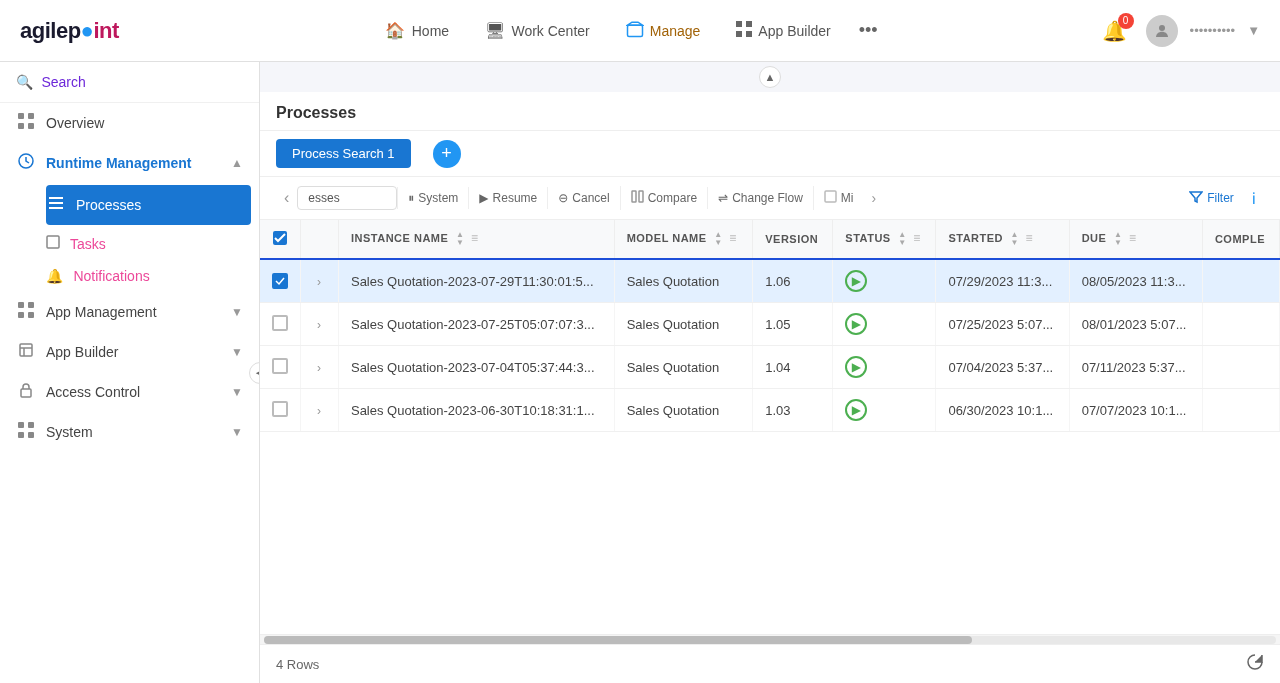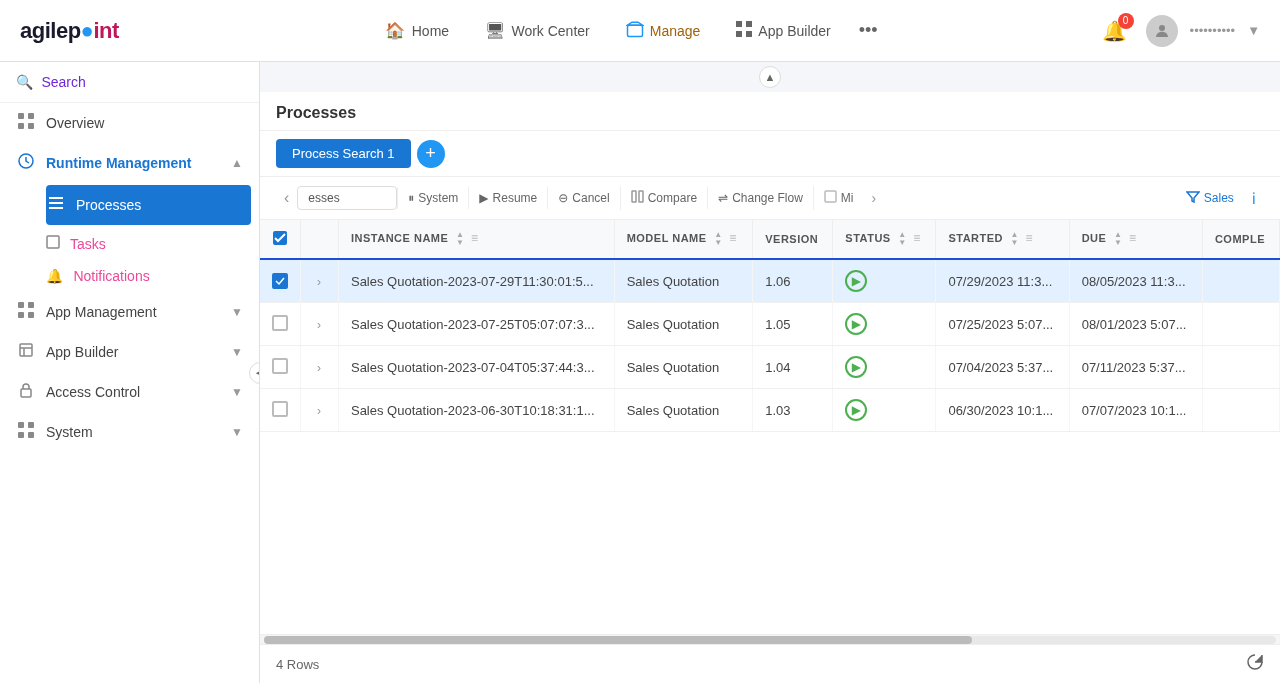--- a/index.html
+++ b/index.html
@@ -42,21 +42,21 @@
     
     .main-content { flex: 1; display: flex; flex-direction: column; background: #f5f6fa; overflow: hidden; }
     .collapse-top { display: flex; justify-content: center; padding: 4px 0; background: #f5f6fa; }
     .collapse-top-btn { background: #fff; border: 1px solid #ddd; border-radius: 50%; width: 22px; height: 22px; display: flex; align-items: center; justify-content: center; cursor: pointer; font-size: 11px; color: #666; }
 
     .content-area { flex: 1; background: #fff; margin: 0; display: flex; flex-direction: column; overflow: hidden; }
     .content-header { padding: 12px 16px 8px; border-bottom: 1px solid #eee; }
     .content-title { font-size: 16px; font-weight: 600; color: #333; }
 
     
-    .toolbar { display: flex; align-items: center; padding: 8px 16px; border-bottom: 1px solid #eee; gap: 0; overflow-x: auto; }
+    .toolbar { display: flex; align-items: center; padding: 8px 16px; border-bottom: 1px solid #eee; gap: 16px; overflow-x: auto; }
     .tab-btn { background: #1976d2; color: #fff; border: none; padding: 7px 16px; border-radius: 4px; font-size: 13px; cursor: pointer; white-space: nowrap; }
     .add-btn { width: 28px; height: 28px; background: #2196f3; color: #fff; border: none; border-radius: 50%; font-size: 18px; cursor: pointer; display: flex; align-items: center; justify-content: center; margin-left: 6px; }
 
     
     .action-bar { display: flex; align-items: center; padding: 6px 16px; border-bottom: 1px solid #eee; gap: 0; overflow-x: auto; background: #fff; }
     .action-bar-nav { color: #999; padding: 4px 8px; cursor: pointer; font-size: 16px; }
     .action-search-box { border: 1px solid #ddd; border-radius: 4px; padding: 4px 10px; font-size: 12px; color: #555; width: 100px; background: #fff; }
     .action-btn { display: flex; align-items: center; gap: 4px; padding: 4px 10px; border-left: 1px solid #eee; color: #666; cursor: pointer; font-size: 12px; white-space: nowrap; }
     .filter-btn { display: flex; align-items: center; gap: 4px; padding: 4px 10px; color: #1976d2; cursor: pointer; font-size: 12px; margin-left: auto; }
     .info-btn { color: #2196f3; padding: 4px 8px; cursor: pointer; font-size: 16px; }
@@ -304,21 +304,21 @@
           </span>
           <span>Mi</span>
         </div>
         <div class="more-btn">›</div>
         <div class="filter-btn">
           <span>
             <svg width="14" height="14" viewBox="0 0 14 14" fill="none" stroke="#1976d2" stroke-width="1.5">
                 <path d="M1 2h12l-5 6v4l-2-1V8z"></path>
               </svg>
           </span>
-          <span>Sales</span>
+          <span>Filter</span>
         </div>
         <span class="info-btn" style="color:#2196f3">ℹ</span>
       </div>
 
       <div class="table-container">
         <table>
           <thead>
             <tr>
               <th class="checkbox-cell">
                 <svg width="16" height="16" viewBox="0 0 16 16" fill="#1976d2">

